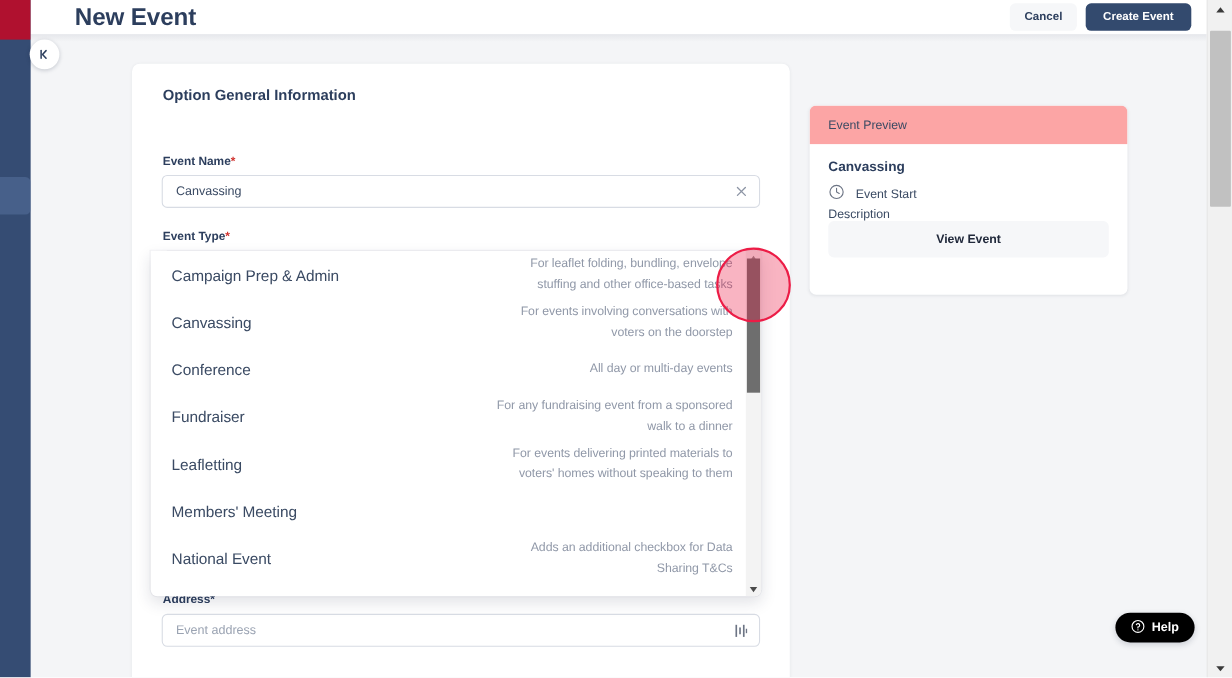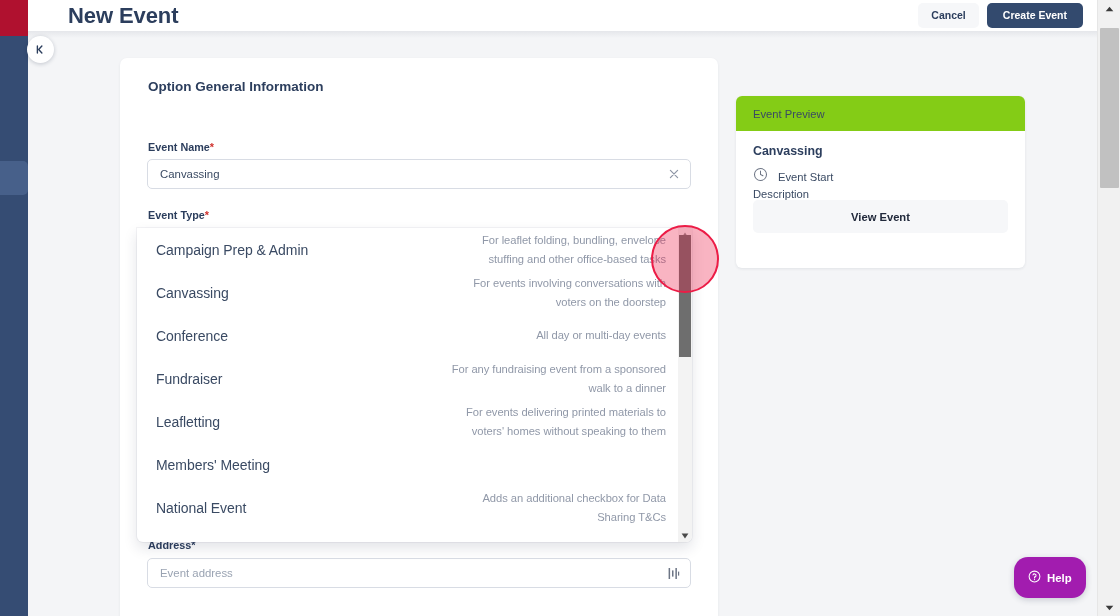--- a/index.html
+++ b/index.html
@@ -202,21 +202,21 @@
   #preview-card {
     position: absolute; left: 708px; top: 65px;
     width: 289px; height: 172px;
     background: #ffffff;
     border-radius: 6px;
     box-shadow: 0 1px 3px rgba(30,40,70,.09);
     overflow: hidden;
   }
   #preview-header {
     height: 35px;
-    background: #84cc16;
+    background: #fca5a5;
     display: flex; align-items: center;
     padding: 0 17px;
     font-size: 11.2px; color: #3a4a63;
   }
   #preview-body { padding: 13px 17px 0 17px; }
   #preview-event-name {
     font-size: 12.4px; font-weight: bold; color: #2c3e5d;
     margin-bottom: 9px;
   }
   #preview-start-row {
@@ -232,22 +232,22 @@
     font-family: "Liberation Sans", sans-serif;
     font-size: 11.2px; font-weight: bold;
     cursor: pointer;
   }
   #view-event-button { background: #f6f7f9; color: #21293b; }
   #rsvp-button { background: #e01838; color: #ffffff; }
 
   
   #help-button {
     position: absolute; left: 1014px; top: 557px;
-    height: 41px;
-    background: #a21caf;
+    height: 27px;
+    background: #000000;
     color: #ffffff;
     border: none; border-radius: 14px;
     display: flex; align-items: center; gap: 6px;
     padding: 0 14px;
     font-size: 11.4px; font-weight: bold;
     box-shadow: 0 2px 6px rgba(30,40,70,.2);
     cursor: pointer;
     z-index: 50;
   }
 

